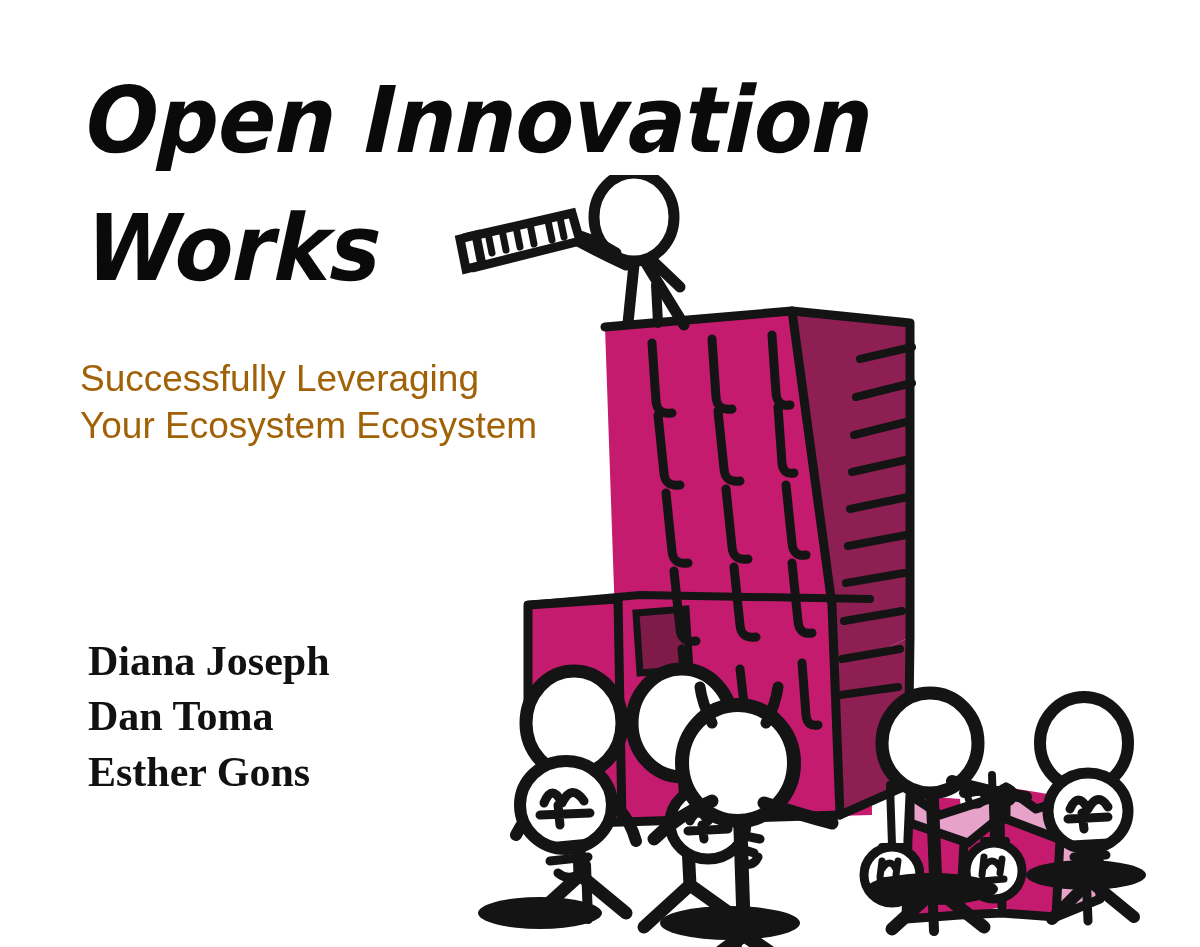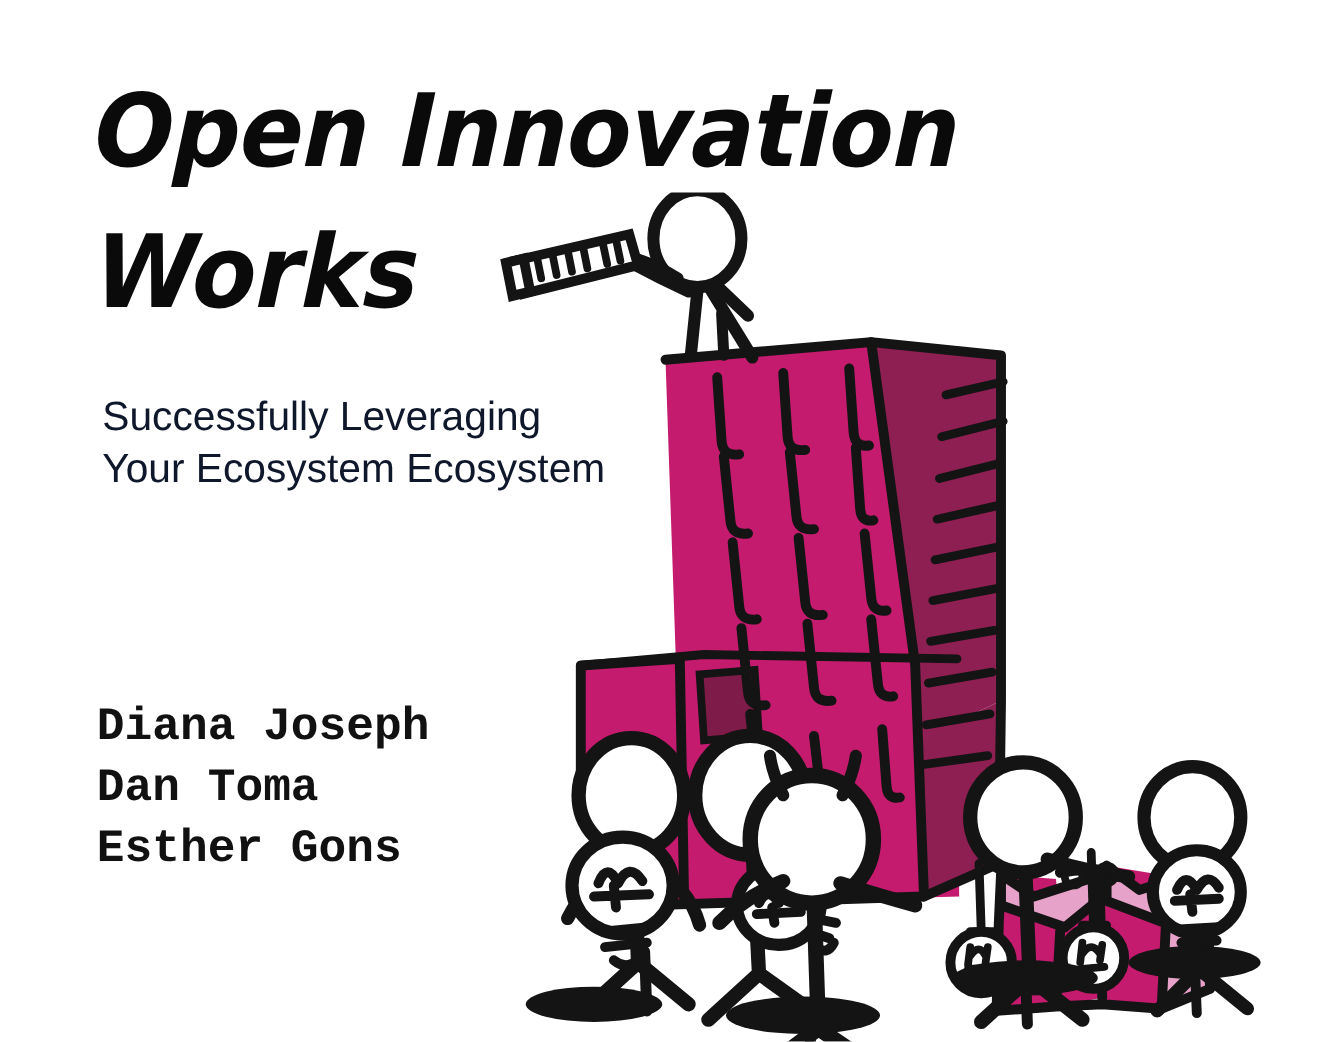--- a/index.html
+++ b/index.html
@@ -47,37 +47,37 @@
   #title-line-2 {
     top: 202px;
     font-size: 85px;
     line-height: 1;
     transform: skewX(-2deg) scaleY(1.08);
     transform-origin: left top;
   }
 
   #subtitle {
     position: absolute;
-    left: 93px;
+    left: 80px;
     top: 355px;
     width: 500px;
     font-family: "Liberation Sans", sans-serif;
     font-size: 37px;
     line-height: 1.28;
-    color: #0f172a;
+    color: #a16207;
     font-weight: 400;
     pointer-events: auto;
   }
   #subtitle .sub-line { display: block; white-space: nowrap; }
 
   #authors {
     position: absolute;
     left: 88px;
     top: 634px;
-    font-family: Liberation Mono, monospace;
+    font-family: Liberation Serif, serif;
     font-size: 42px;
     line-height: 1.32;
     font-weight: bold;
     color: #111111;
     pointer-events: auto;
   }
   #authors .author-line { display: block; white-space: nowrap; }
 
   
   #illustration {

